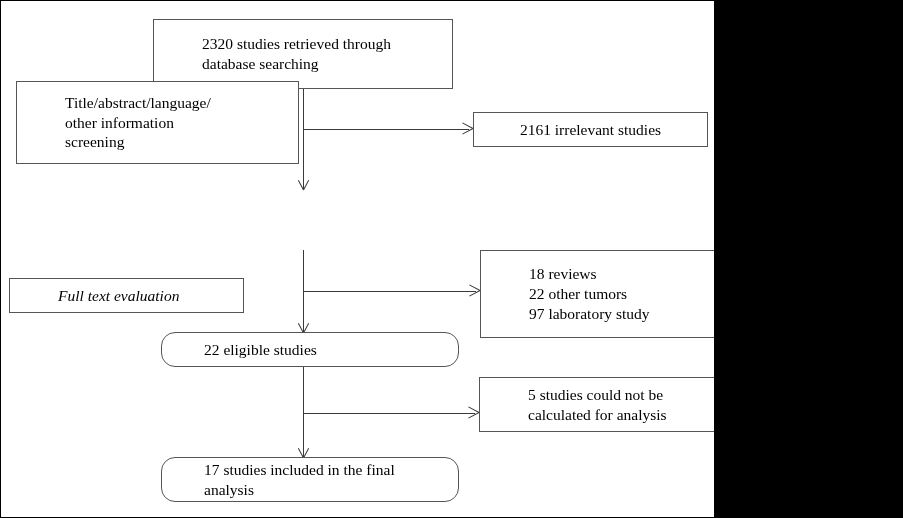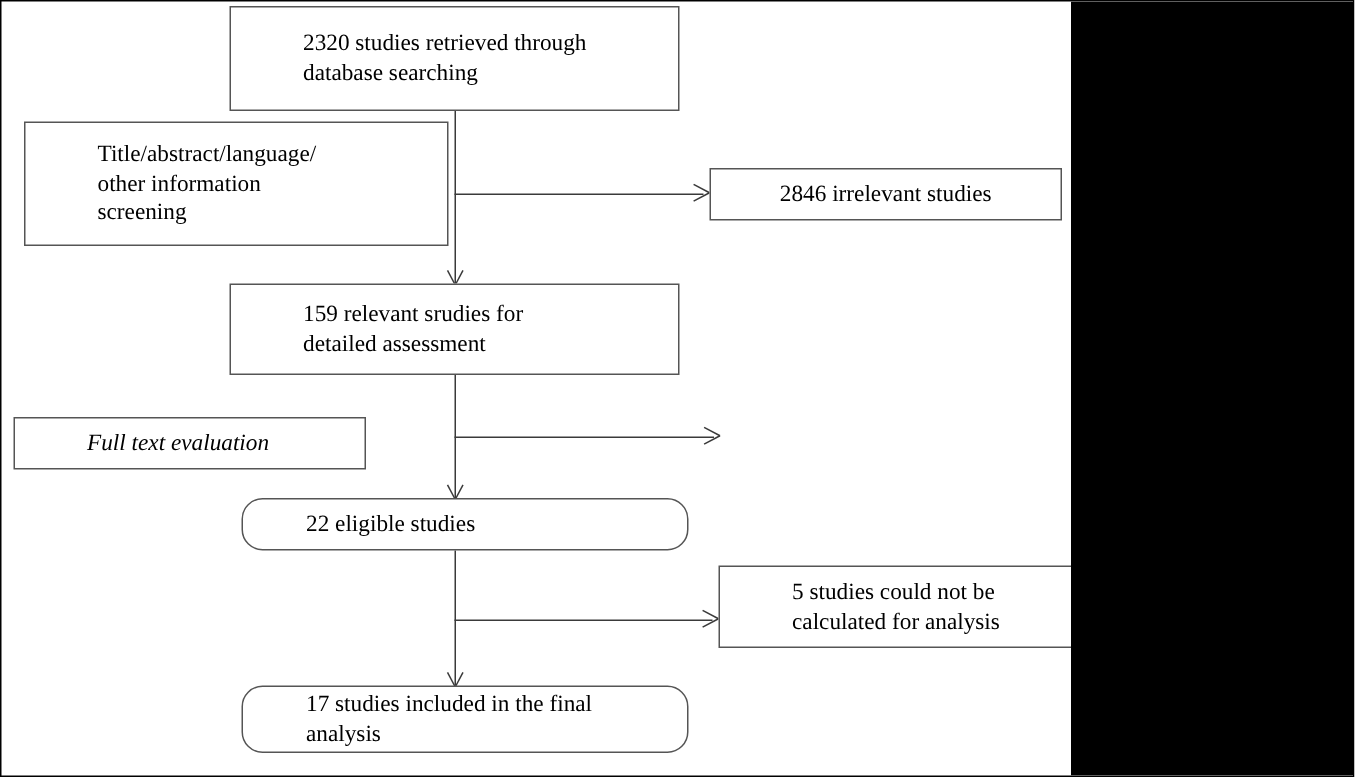--- a/index.html
+++ b/index.html
@@ -129,40 +129,41 @@
 
   <div class="hline" style="left:302px; top:290px; width:173px;"></div>
   <div class="arrow-right" style="left:467px; top:283px;"></div>
 
   <div class="vline" style="left:302px; top:366px; height:90px;"></div>
   <div class="arrow-down" style="left:296px; top:446px;"></div>
 
   <div class="hline" style="left:302px; top:412px; width:172px;"></div>
   <div class="arrow-right" style="left:466px; top:405px;"></div>
 
-  <div class="node indent" style="left:152px; top:3px; width:300px; height:70px;">
+  <div class="node indent" style="left:152px; top:18px; width:300px; height:70px;">
     <span class="txt">2320 studies retrieved through
 database searching</span>
   </div>
 
   <div class="node indent" style="left:15px; top:80px; width:283px; height:83px;">
     <span class="txt">Title/abstract/language/
 other information
 screening</span>
   </div>
 
   <div class="node centered" style="left:472px; top:111px; width:235px; height:35px;">
-    <span class="txt">2846 irrelevant studies</span>
+    <span class="txt">2161 irrelevant studies</span>
   </div>
 
-  <div class="node indent" style="left:152px; top:188px; width:300px; height:61px;">
-    <span class="txt">159 relevant srudies for
-detailed assessment</span>
+
+  <div class="node indent" style="left:479px; top:249px; width:235px; height:88px;">
+    <span class="txt">18 reviews
+22 other tumors
+97 laboratory study</span>
   </div>
-
 
   <div class="node indent" style="left:8px; top:277px; width:235px; height:35px;font-style:italic;">
     <span class="txt">Full text evaluation</span>
   </div>
 
   <div class="node indent-sm" style="left:160px; top:331px; width:298px; height:35px;">
     <span class="txt">22 eligible studies</span>
   </div>
 
   <div class="node indent" style="left:478px; top:376px; width:236px; height:55px;">

